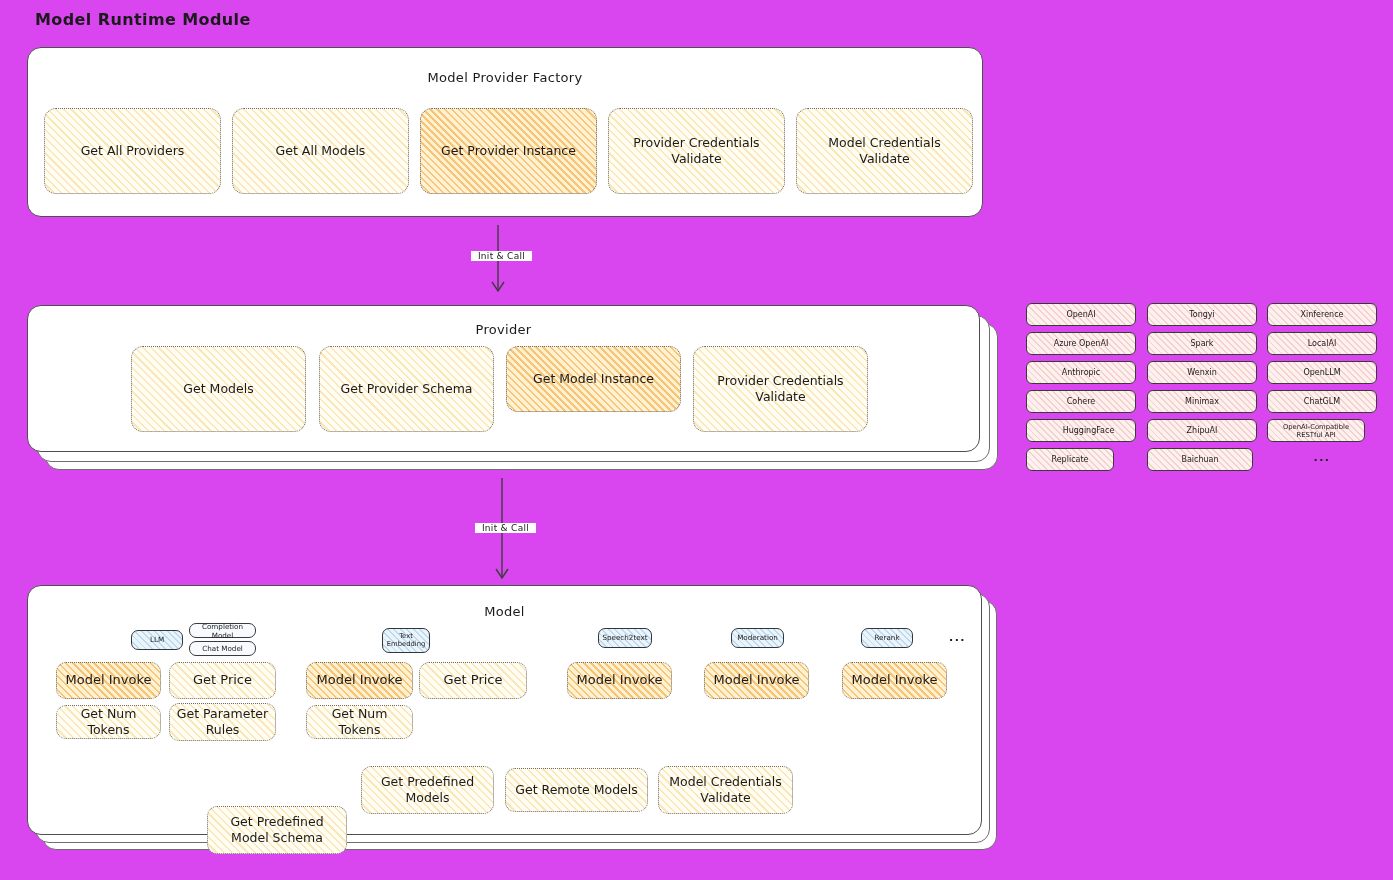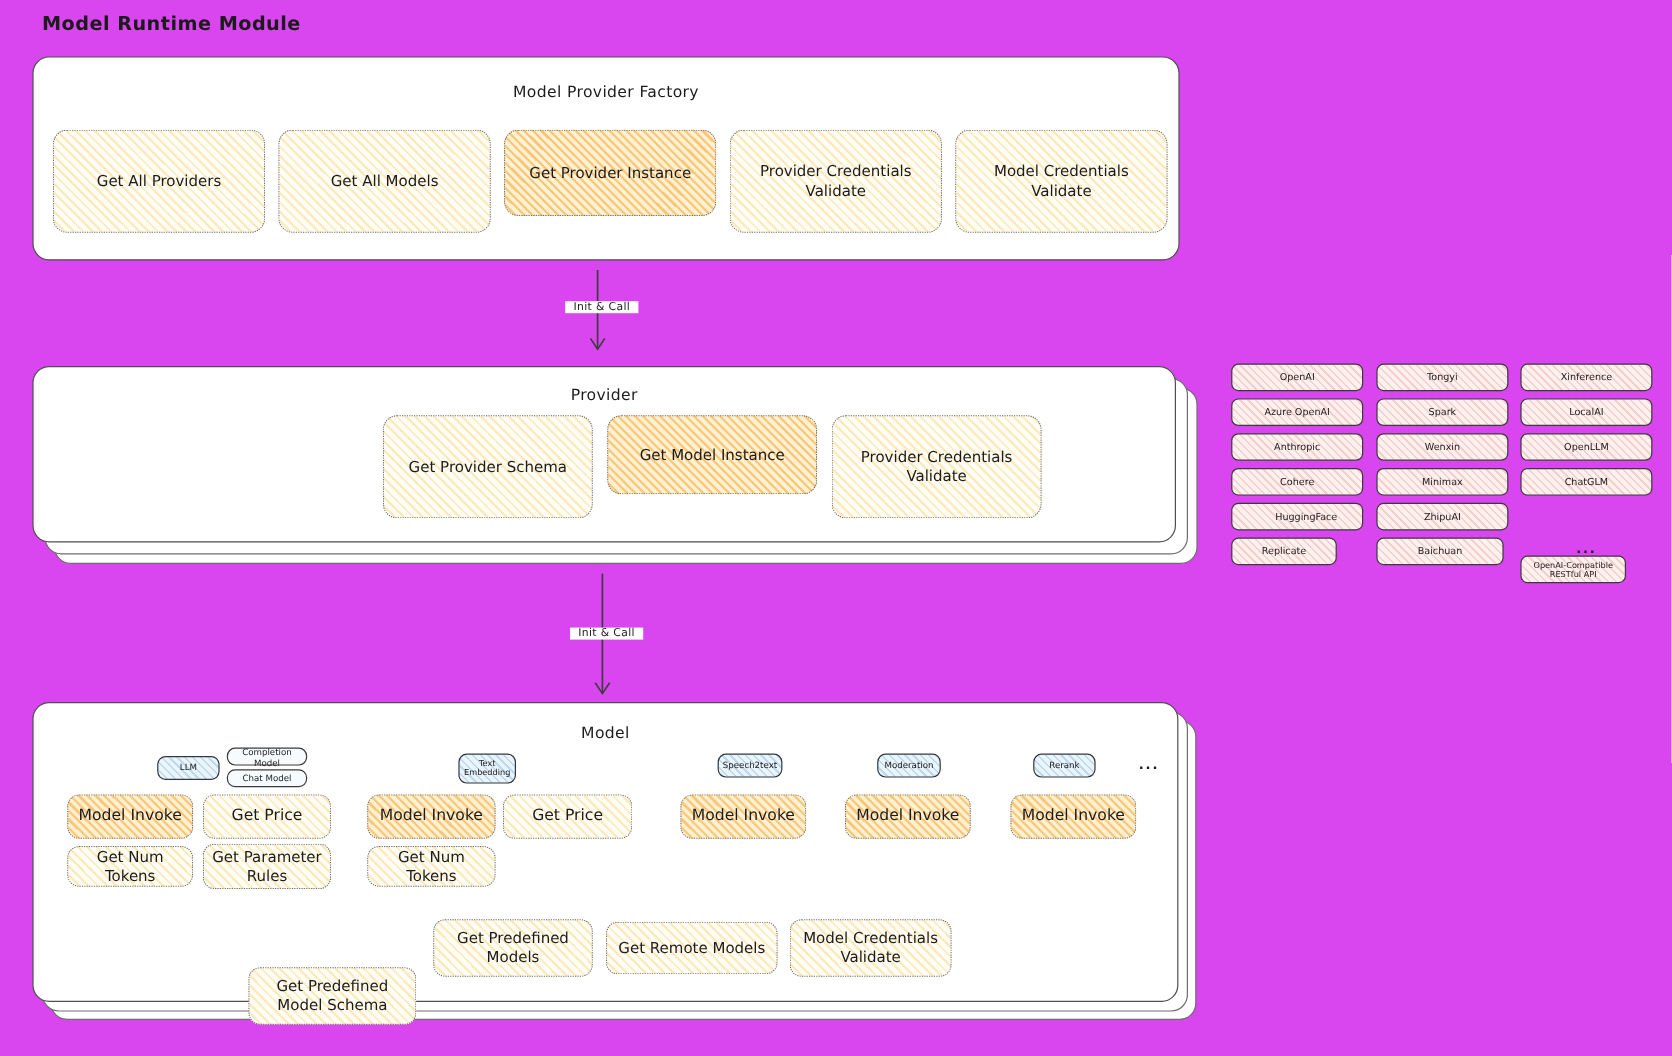--- a/index.html
+++ b/index.html
@@ -69,35 +69,36 @@
 <body>
 
 <div class="canvas">
 
   <div class="page-title">Model Runtime Module</div>
 
   <div class="box" style="left:27px; top:47px; width:956px; height:170px;">
     <div class="box-title" style="top:22px;">Model Provider Factory</div>
     <div class="card fill-yellow" style="left:16px; top:60px; width:177px; height:86px;">Get All Providers</div>
     <div class="card fill-yellow" style="left:204px; top:60px; width:177px; height:86px;">Get All Models</div>
-    <div class="card fill-orange" style="left:392px; top:60px; width:177px; height:72px;">Get Provider Instance</div>
+    <div class="card fill-orange" style="left:392px; top:60px; width:177px; height:86px;">Get Provider Instance</div>
     <div class="card fill-yellow" style="left:580px; top:60px; width:177px; height:86px;">Provider Credentials Validate</div>
     <div class="card fill-yellow" style="left:768px; top:60px; width:177px; height:86px;">Model Credentials Validate</div>
   </div>
 
   <svg class="arrow-svg" style="left:489px; top:224px;" width="18" height="70">
     <path d="M9,1 L9,66" fill="none" stroke="#3d3d3d" stroke-width="1.4"></path>
     <path d="M3,58 L9,67 L15,58" fill="none" stroke="#3d3d3d" stroke-width="1.4"></path>
   </svg>
   <div class="arrow-label" style="left:471px; top:251px; width:55px;">Init &amp; Call</div>
 
   <div class="stack" style="left:45px; top:323px; width:953px; height:147px;"></div>
   <div class="stack" style="left:37px; top:315px; width:953px; height:147px;"></div>
   <div class="box" style="left:27px; top:305px; width:953px; height:147px;">
     <div class="box-title" style="top:16px;">Provider</div>
+    <div class="card fill-yellow" style="left:103px; top:40px; width:175px; height:86px;">Get Models</div>
     <div class="card fill-yellow" style="left:291px; top:40px; width:175px; height:86px;">Get Provider Schema</div>
     <div class="card fill-orange" style="left:478px; top:40px; width:175px; height:66px;">Get Model Instance</div>
     <div class="card fill-yellow" style="left:665px; top:40px; width:175px; height:86px;">Provider Credentials Validate</div>
   </div>
 
   <div class="pchip" style="left:1026px; top:303px; width:110px; height:23px;">OpenAI</div>
   <div class="pchip" style="left:1026px; top:332px; width:110px; height:23px;">Azure OpenAI</div>
   <div class="pchip" style="left:1026px; top:361px; width:110px; height:23px;">Anthropic</div>
   <div class="pchip" style="left:1026px; top:390px; width:110px; height:23px;">Cohere</div>
   <div class="pchip" style="left:1026px; top:419px; width:110px; height:23px;padding-left:17px;">HuggingFace</div>
@@ -107,21 +108,21 @@
   <div class="pchip" style="left:1147px; top:332px; width:110px; height:23px;">Spark</div>
   <div class="pchip" style="left:1147px; top:361px; width:110px; height:23px;">Wenxin</div>
   <div class="pchip" style="left:1147px; top:390px; width:110px; height:23px;">Minimax</div>
   <div class="pchip" style="left:1147px; top:419px; width:110px; height:23px;">ZhipuAI</div>
   <div class="pchip" style="left:1147px; top:448px; width:106px; height:23px;">Baichuan</div>
 
   <div class="pchip" style="left:1267px; top:303px; width:110px; height:23px;">Xinference</div>
   <div class="pchip" style="left:1267px; top:332px; width:110px; height:23px;">LocalAI</div>
   <div class="pchip" style="left:1267px; top:361px; width:110px; height:23px;">OpenLLM</div>
   <div class="pchip" style="left:1267px; top:390px; width:110px; height:23px;">ChatGLM</div>
-  <div class="pchip small-text" style="left:1267px; top:419px; width:88px; height:23px;margin-top:44px;">OpenAI-Compatible RESTful API</div>
+  <div class="pchip small-text" style="left:1267px; top:419px; width:98px; height:23px;">OpenAI-Compatible RESTful API</div>
   <div class="ellipsis" style="left:1267px; top:451px; width:110px; text-align:center;">...</div>
 
   <svg class="arrow-svg" style="left:493px; top:477px;" width="18" height="104">
     <path d="M9,1 L9,100" fill="none" stroke="#3d3d3d" stroke-width="1.4"></path>
     <path d="M3,92 L9,101 L15,92" fill="none" stroke="#3d3d3d" stroke-width="1.4"></path>
   </svg>
   <div class="arrow-label" style="left:475px; top:523px; width:55px;">Init &amp; Call</div>
 
   <div class="stack" style="left:42px; top:600px; width:955px; height:250px;"></div>
   <div class="stack" style="left:35px; top:593px; width:955px; height:250px;"></div>

